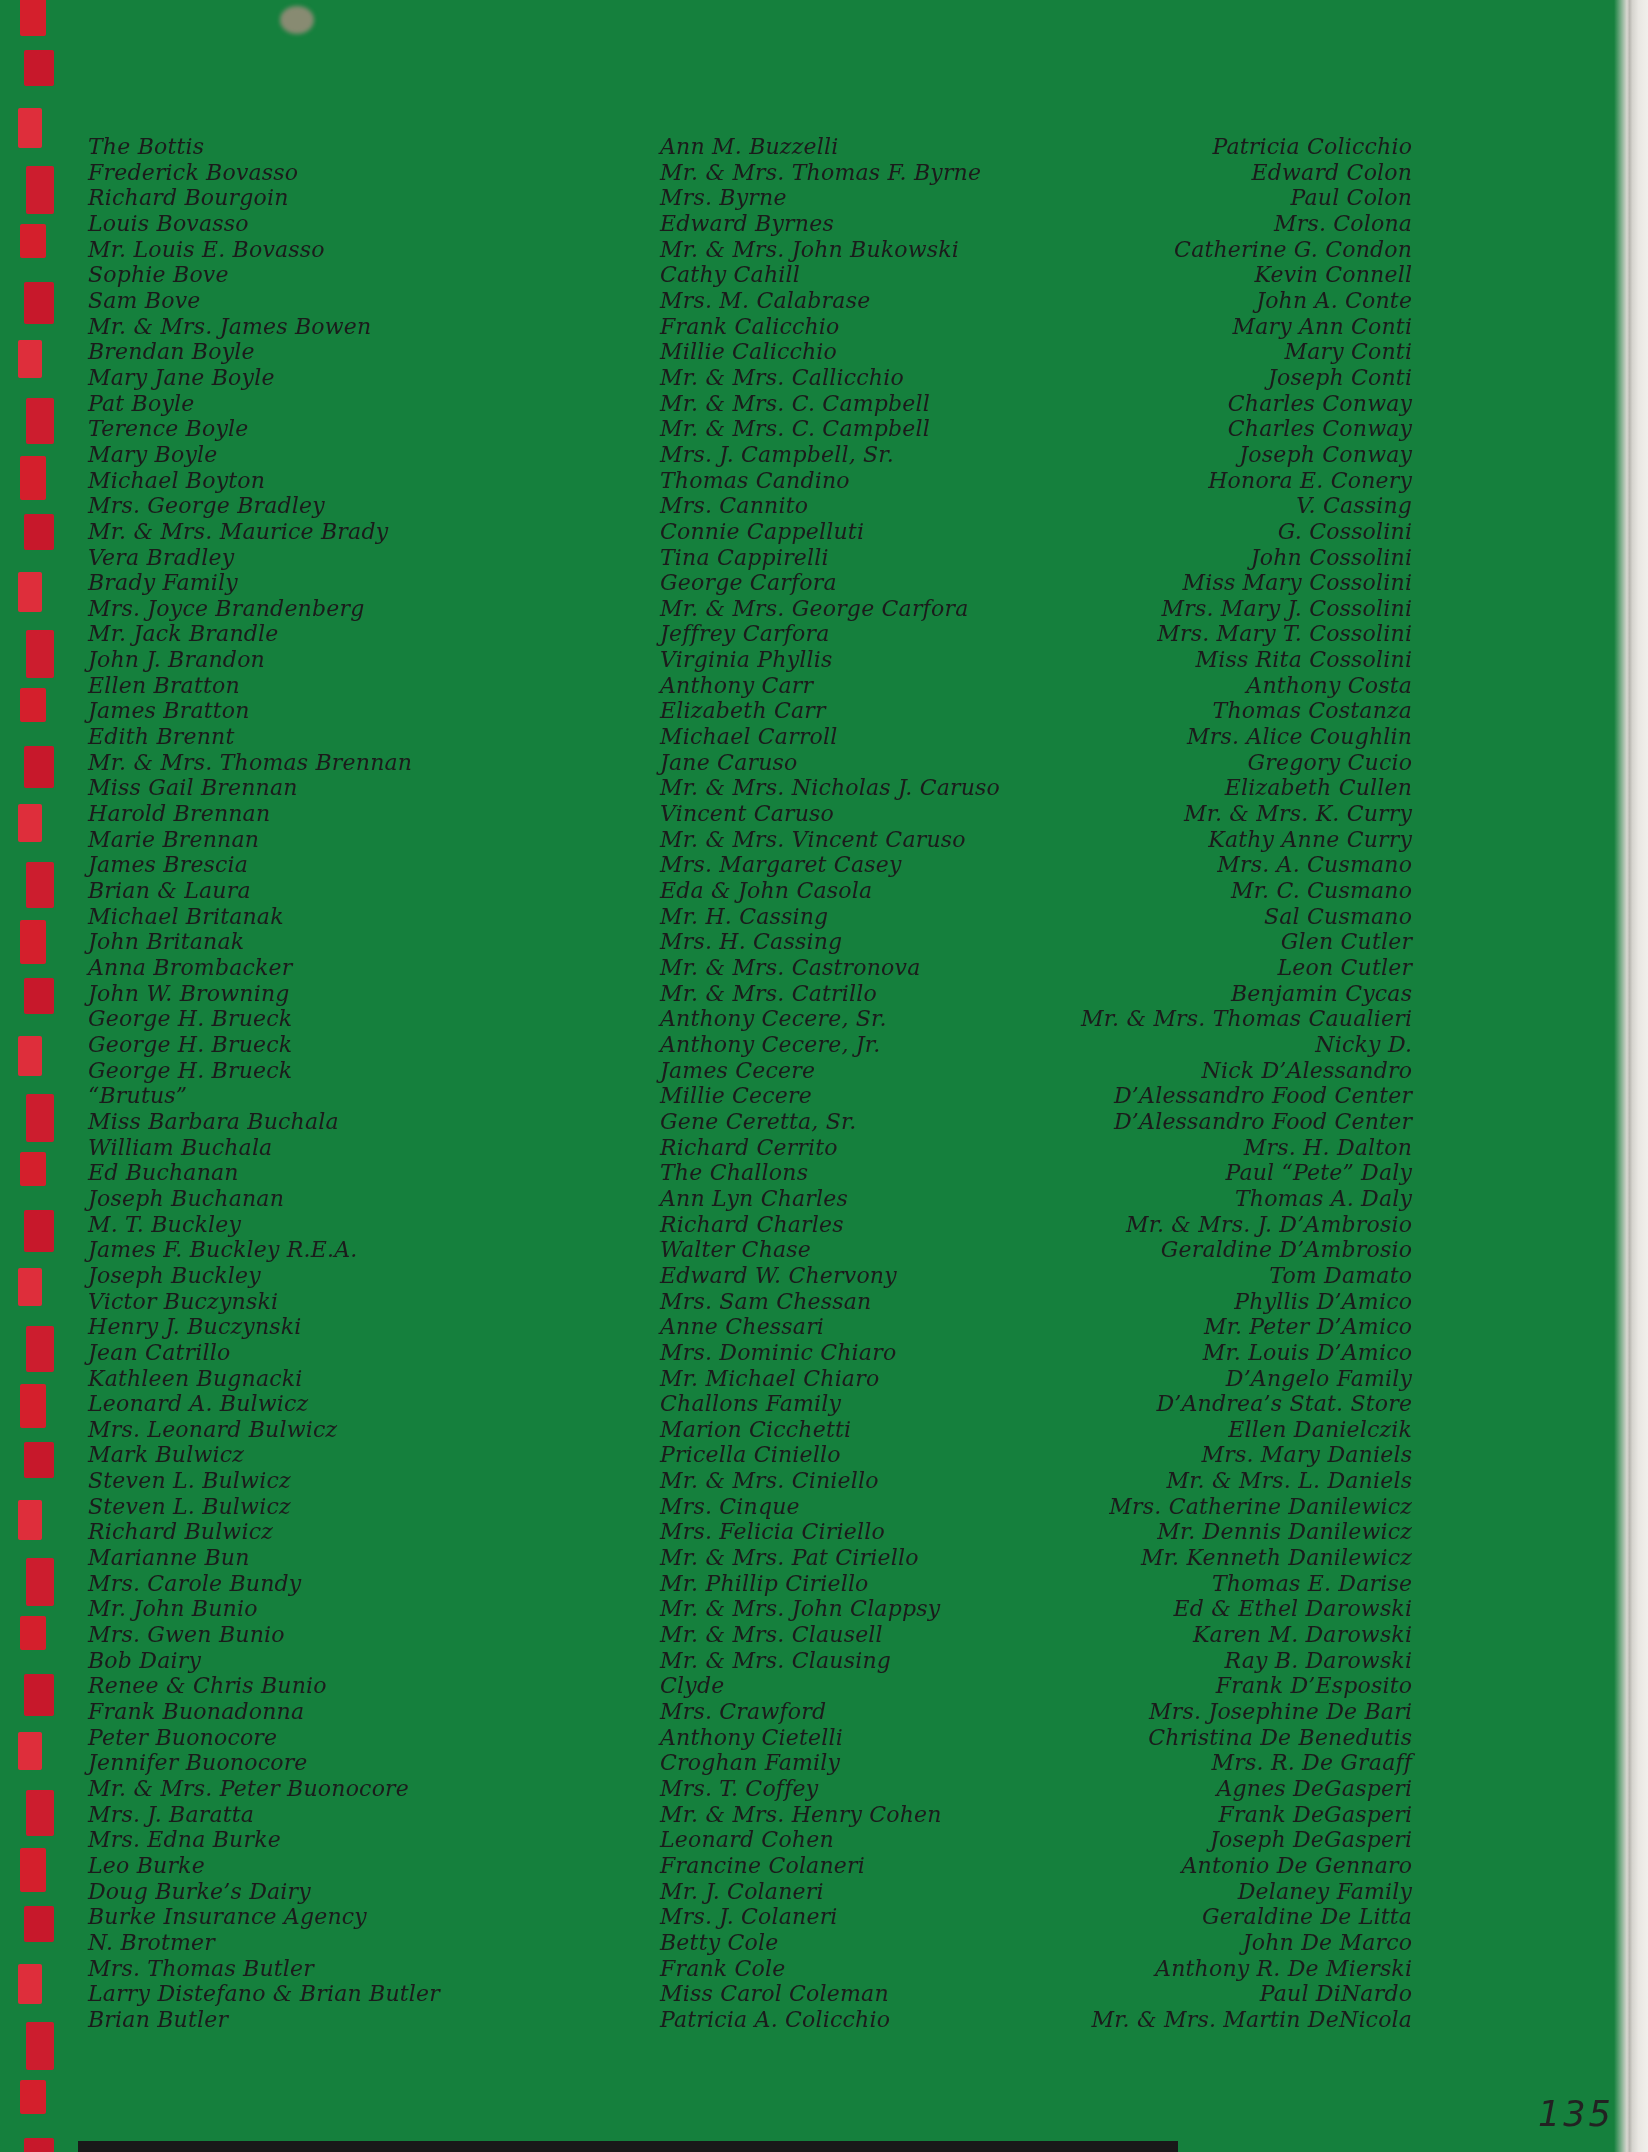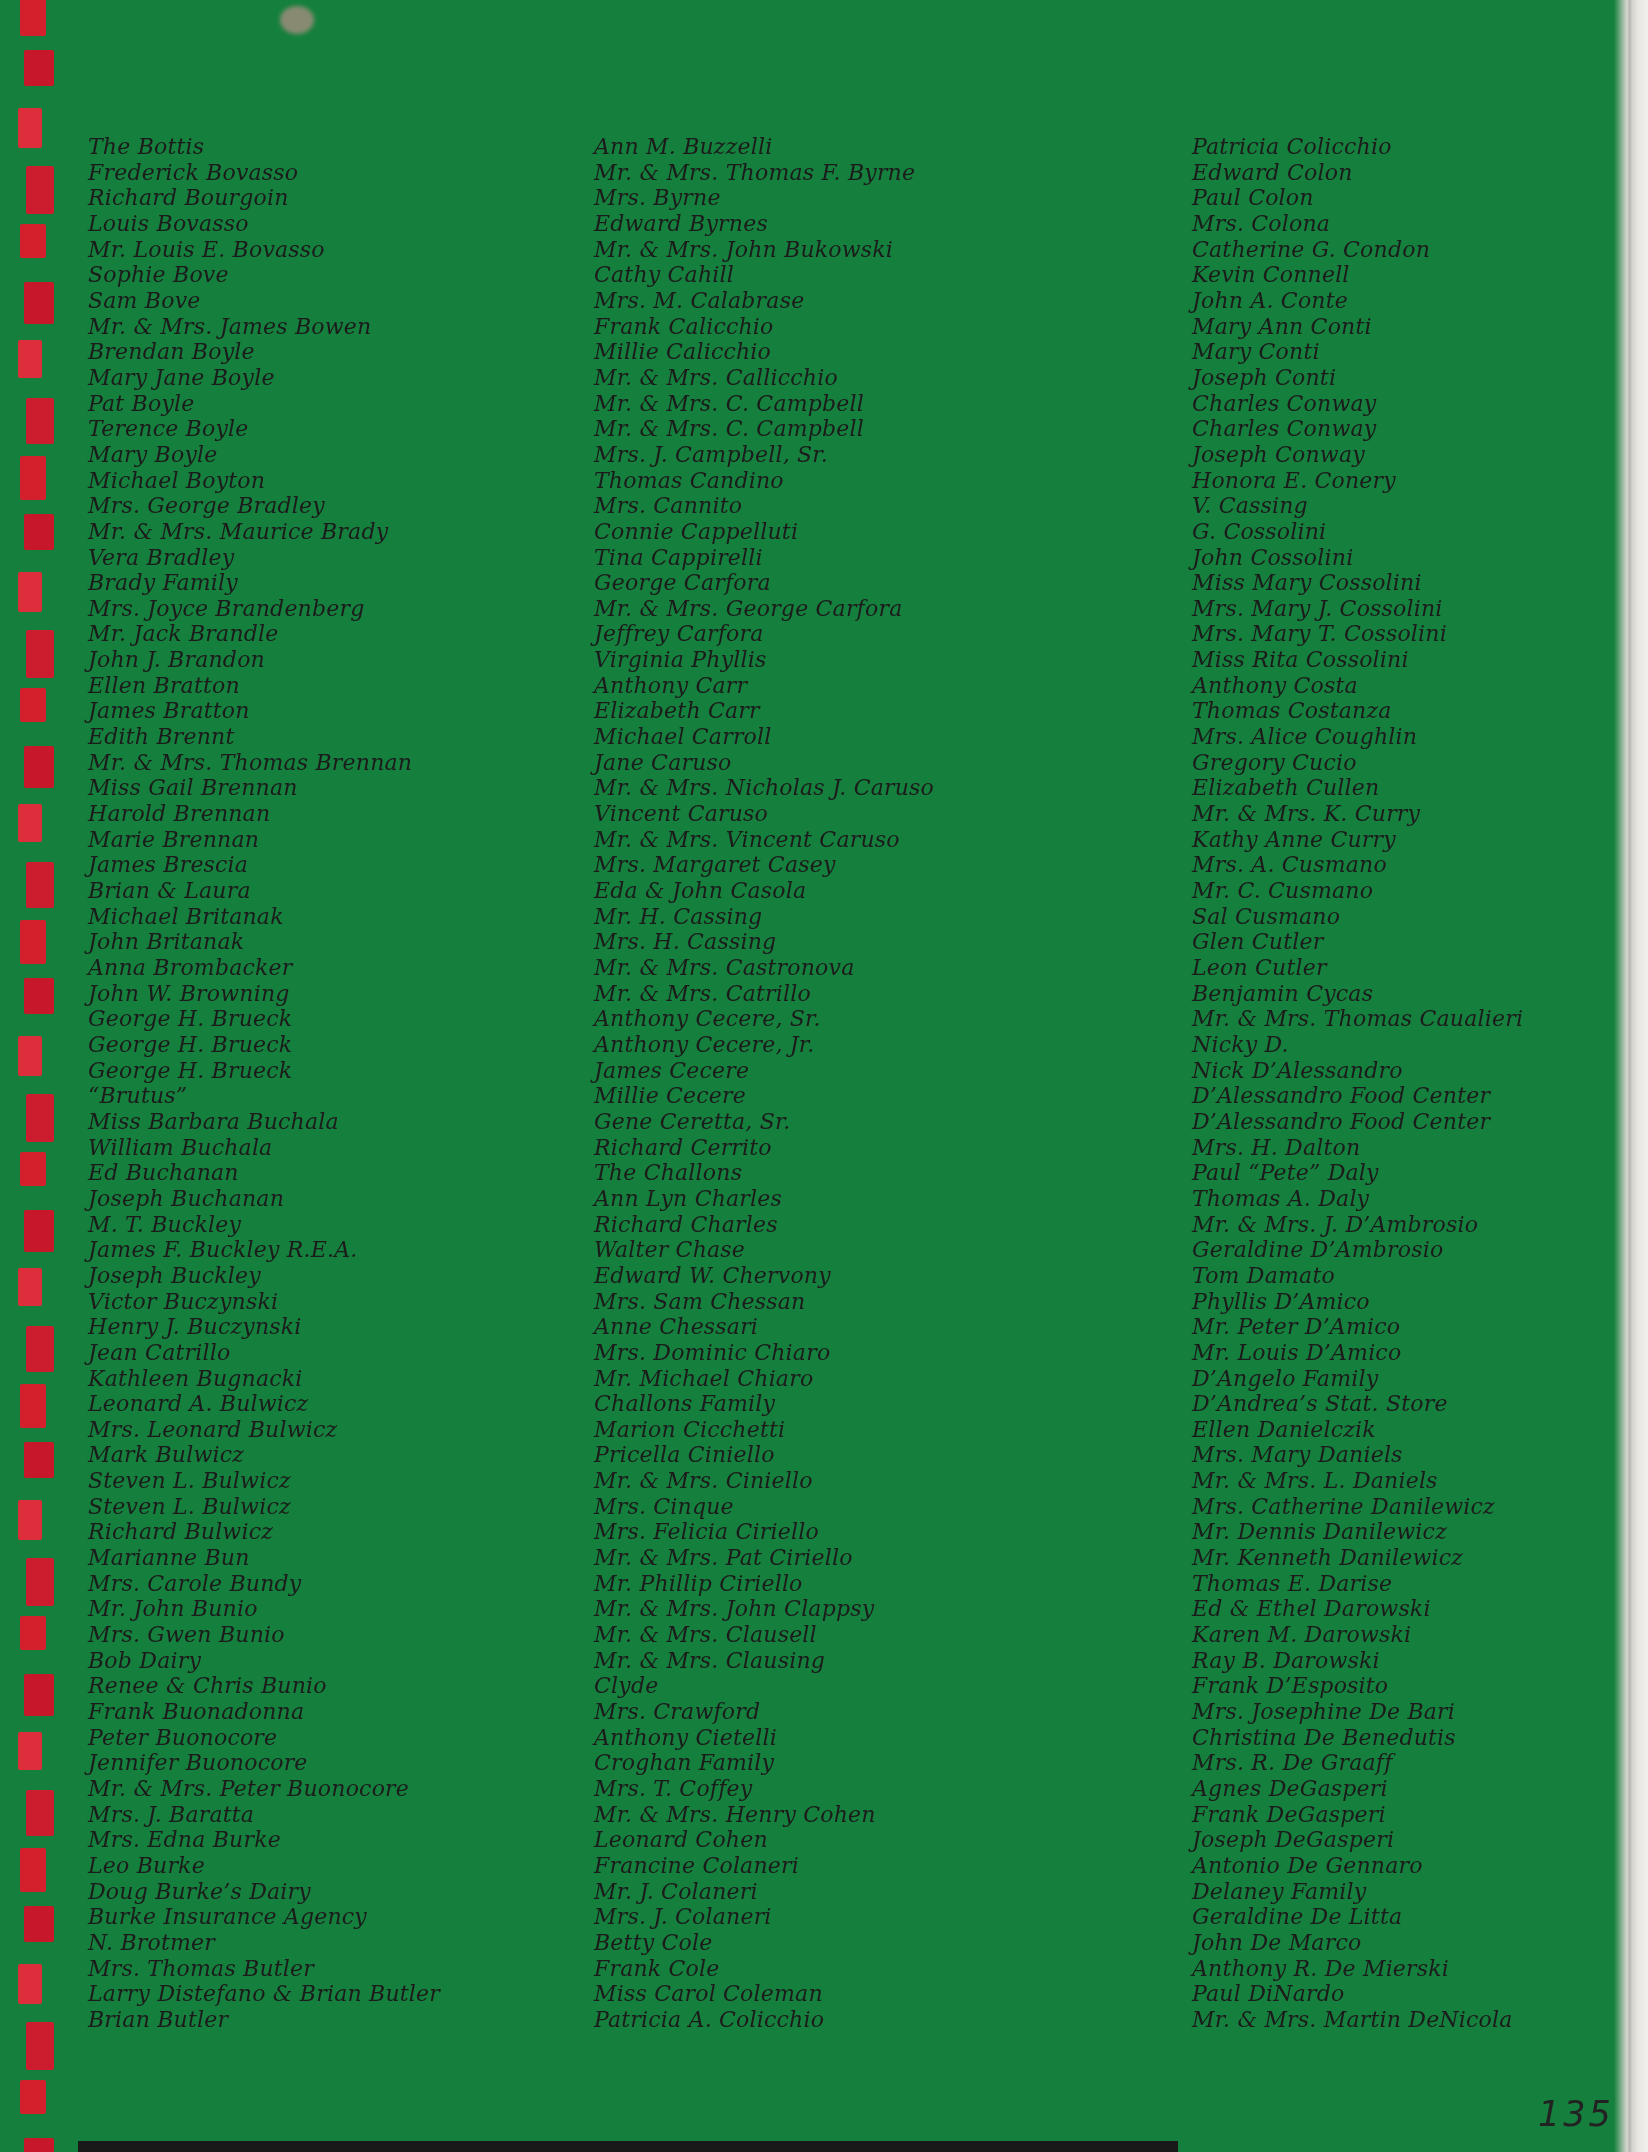--- a/index.html
+++ b/index.html
@@ -28,22 +28,22 @@
     position:absolute;left:280px;top:6px;width:34px;height:28px;
     background:rgba(231,148,158,.55);border-radius:50%;
     filter:blur(2px);
   }
   .col{
     position:absolute;top:134px;
     font-size:22px;line-height:25.66px;
     letter-spacing:.2px;white-space:nowrap;
   }
   .col-1{left:88px;}
-  .col-2{left:594px;}
-  .col-3{left:1192px;}
+  .col-2{left:660px;}
+  .col-3{left:1081px;text-align:right;}
   .page-number{
     position:absolute;left:1538px;top:2094px;
     font-family:"DejaVu Sans","Liberation Sans",sans-serif;
     font-size:35px;letter-spacing:3px;color:#222;
   }
 </style>
 </head>
 <body>
 
 <div class="page">

